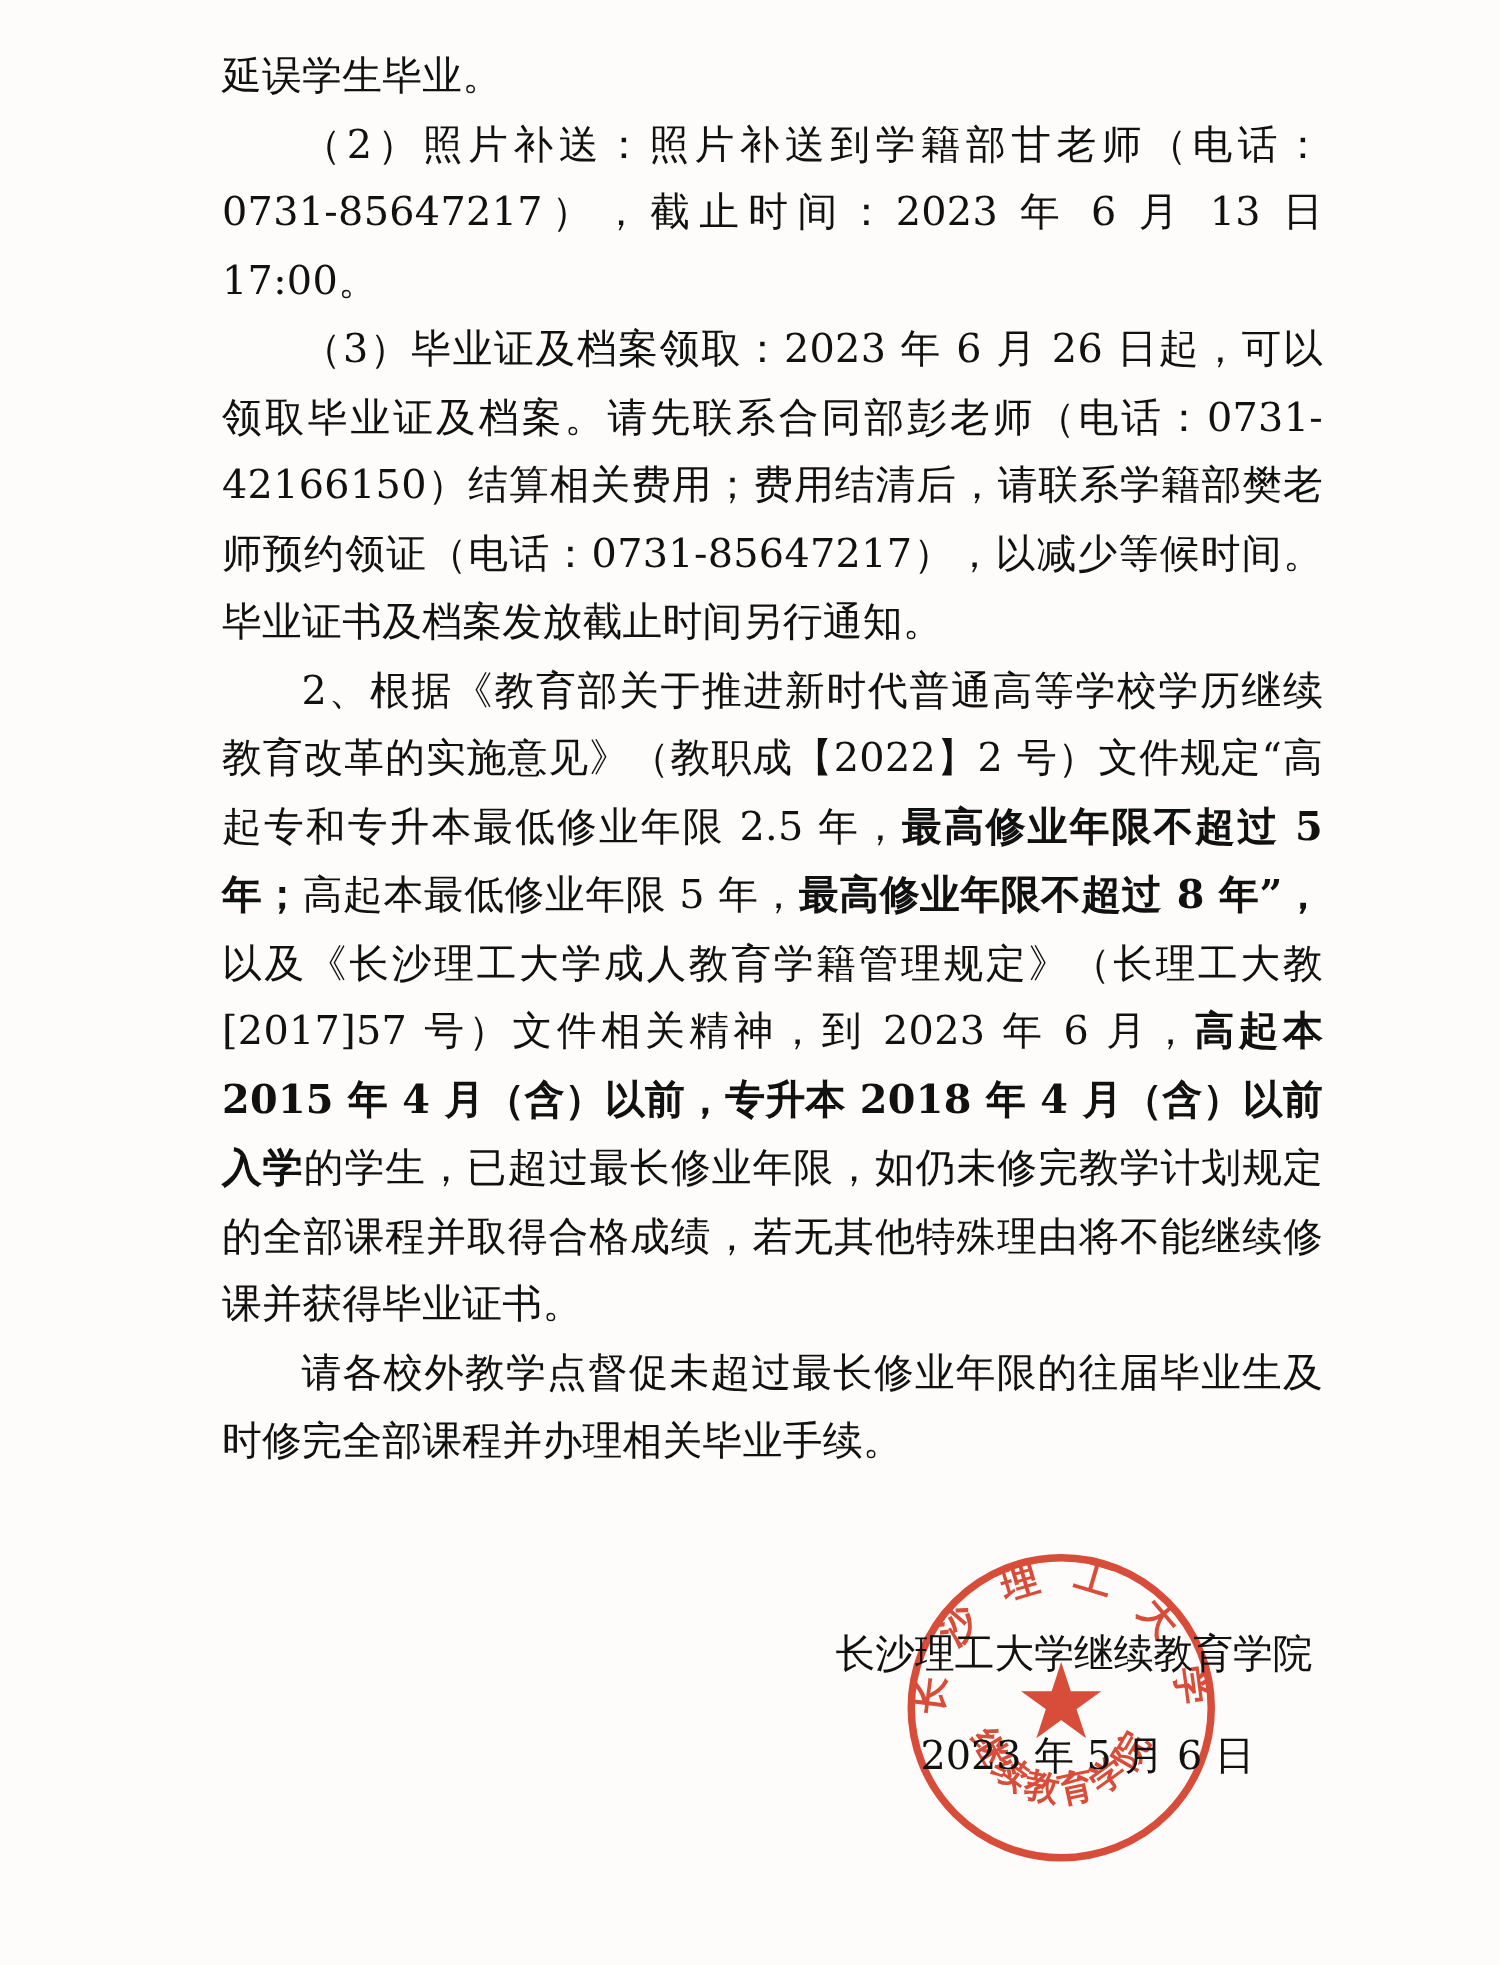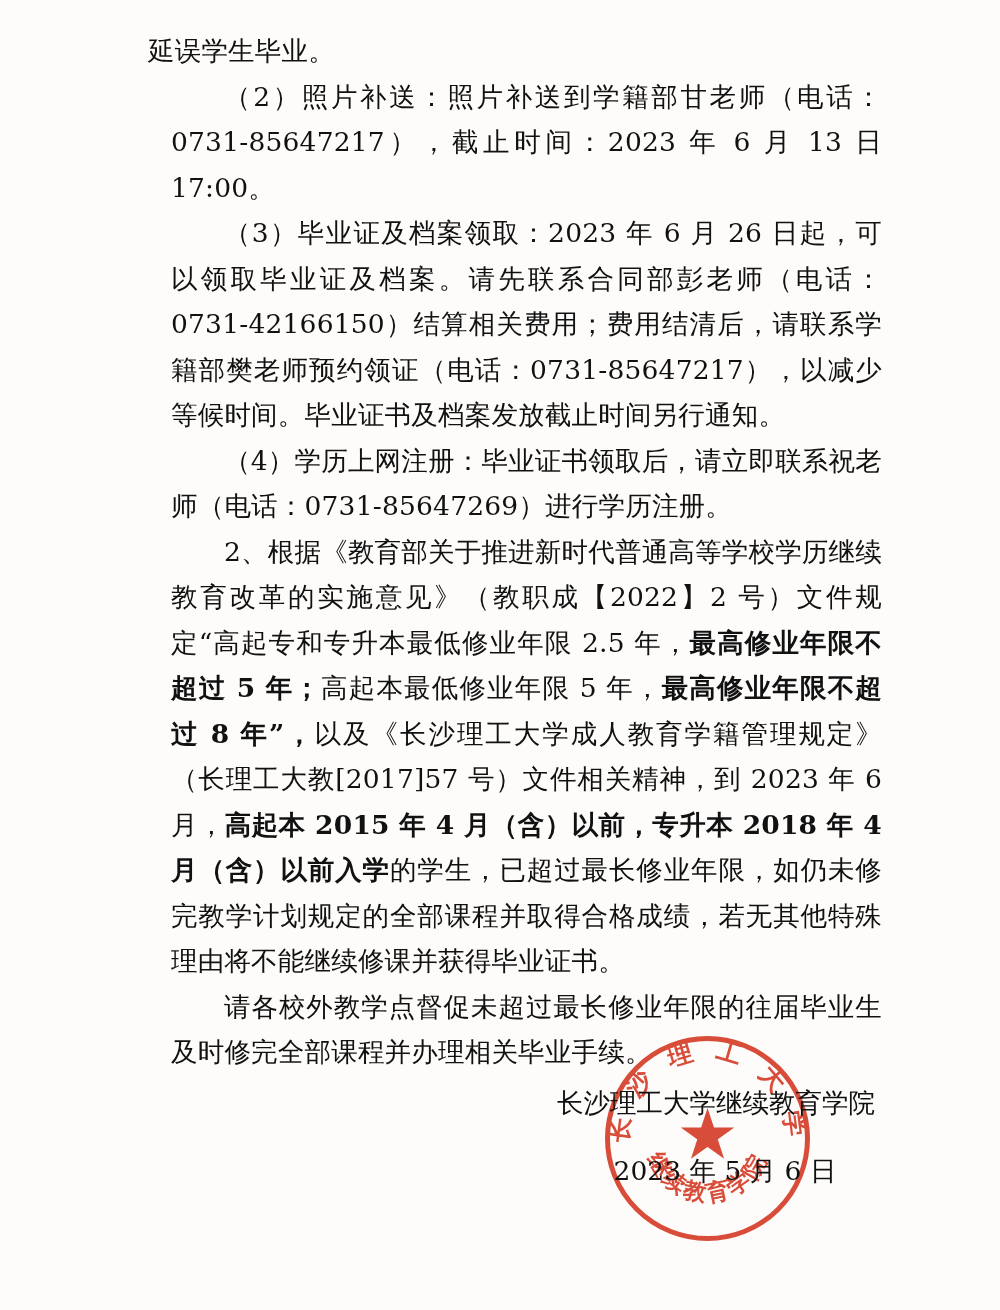--- a/index.html
+++ b/index.html
@@ -25,21 +25,20 @@
   .para {
     font-size: 26.5px;
     line-height: 45.5px;
     text-align: justify;
     text-justify: inter-ideograph;
     margin: 0 0 0 0;
     letter-spacing: 0.2px;
   }
   .indent {
     text-indent: 2em;
-    margin-left: 23px;
   }
   .b {
     font-weight: bold;
   }
   .signature-block {
     position: absolute;
     right: 125px;
     top: 1080px;
     text-align: center;
     font-size: 26.5px;
@@ -77,21 +76,20 @@
 <body>
 
 <div class="page">
 
   <p class="para">延误学生毕业。</p>
 
   <p class="para indent">（2）照片补送：照片补送到学籍部甘老师（电话：0731-85647217），截止时间：2023 年 6 月 13 日 17:00。</p>
 
   <p class="para indent">（3）毕业证及档案领取：2023 年 6 月 26 日起，可以领取毕业证及档案。请先联系合同部彭老师（电话：0731-42166150）结算相关费用；费用结清后，请联系学籍部樊老师预约领证（电话：0731-85647217），以减少等候时间。毕业证书及档案发放截止时间另行通知。</p>
 
-  <p class="para indent">（4）学历上网注册：毕业证书领取后，请立即联系祝老师（电话：0731-85647269）进行学历注册。</p>
 
   <p class="para indent" id="clause2"><span>2、根据《教育部关于推进新时代普通高等学校学历继续教育改革的实施意见》（教职成【2022】2 号）文件规定“高起专和专升本最低修业年限 2.5 年，</span><span class="b">最高修业年限不超过 5 年；</span><span>高起本最低修业年限 5 年，</span><span class="b">最高修业年限不超过 8 年”，</span><span>以及《长沙理工大学成人教育学籍管理规定》（长理工大教[2017]57 号）文件相关精神，到 2023 年 6 月，</span><span class="b">高起本 2015 年 4 月（含）以前，专升本 2018 年 4 月（含）以前入学</span><span>的学生，已超过最长修业年限，如仍未修完教学计划规定的全部课程并取得合格成绩，若无其他特殊理由将不能继续修课并获得毕业证书。</span></p>
 
   <p class="para indent">请各校外教学点督促未超过最长修业年限的往届毕业生及时修完全部课程并办理相关毕业手续。</p>
 
   <div class="seal">
     <svg width="215" height="215" viewBox="0 0 215 215" xmlns="http://www.w3.org/2000/svg">
       <defs>
         <path id="arcTop" d="M 28,107 A 79,79 0 0 1 187,107"></path>
         <path id="arcBottom" d="M 45,107 A 62,62 0 0 0 170,107"></path>

